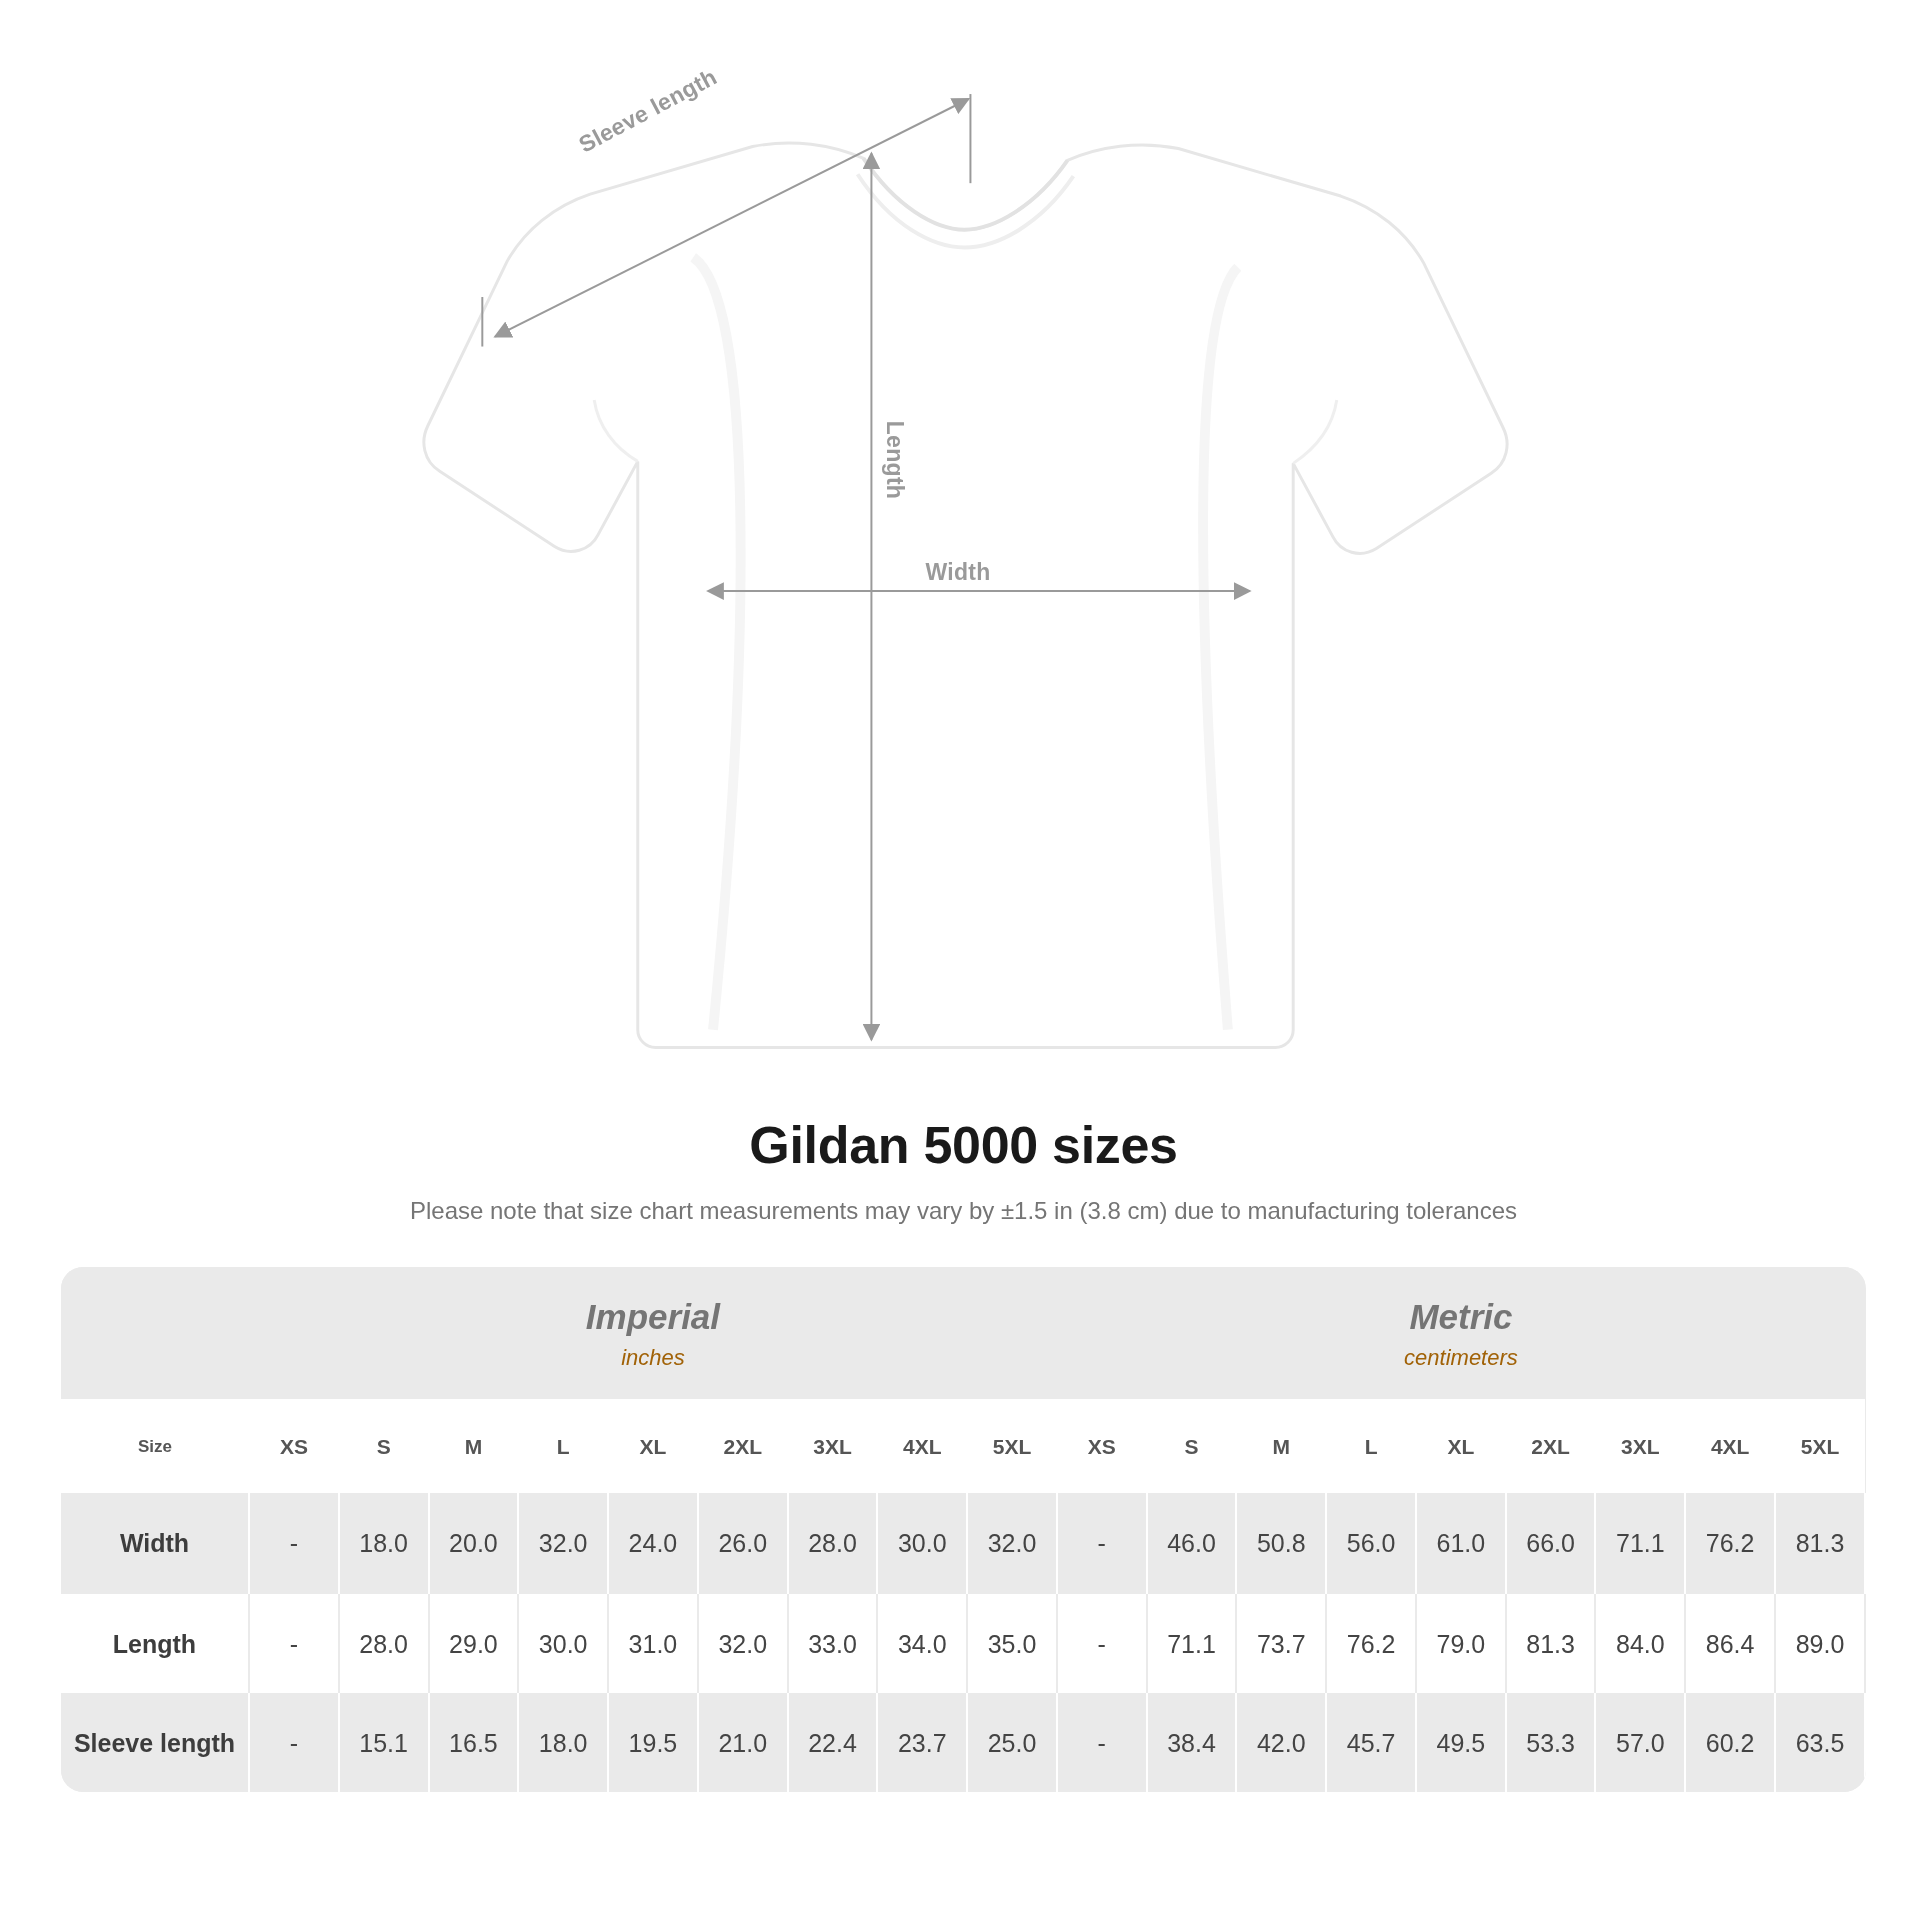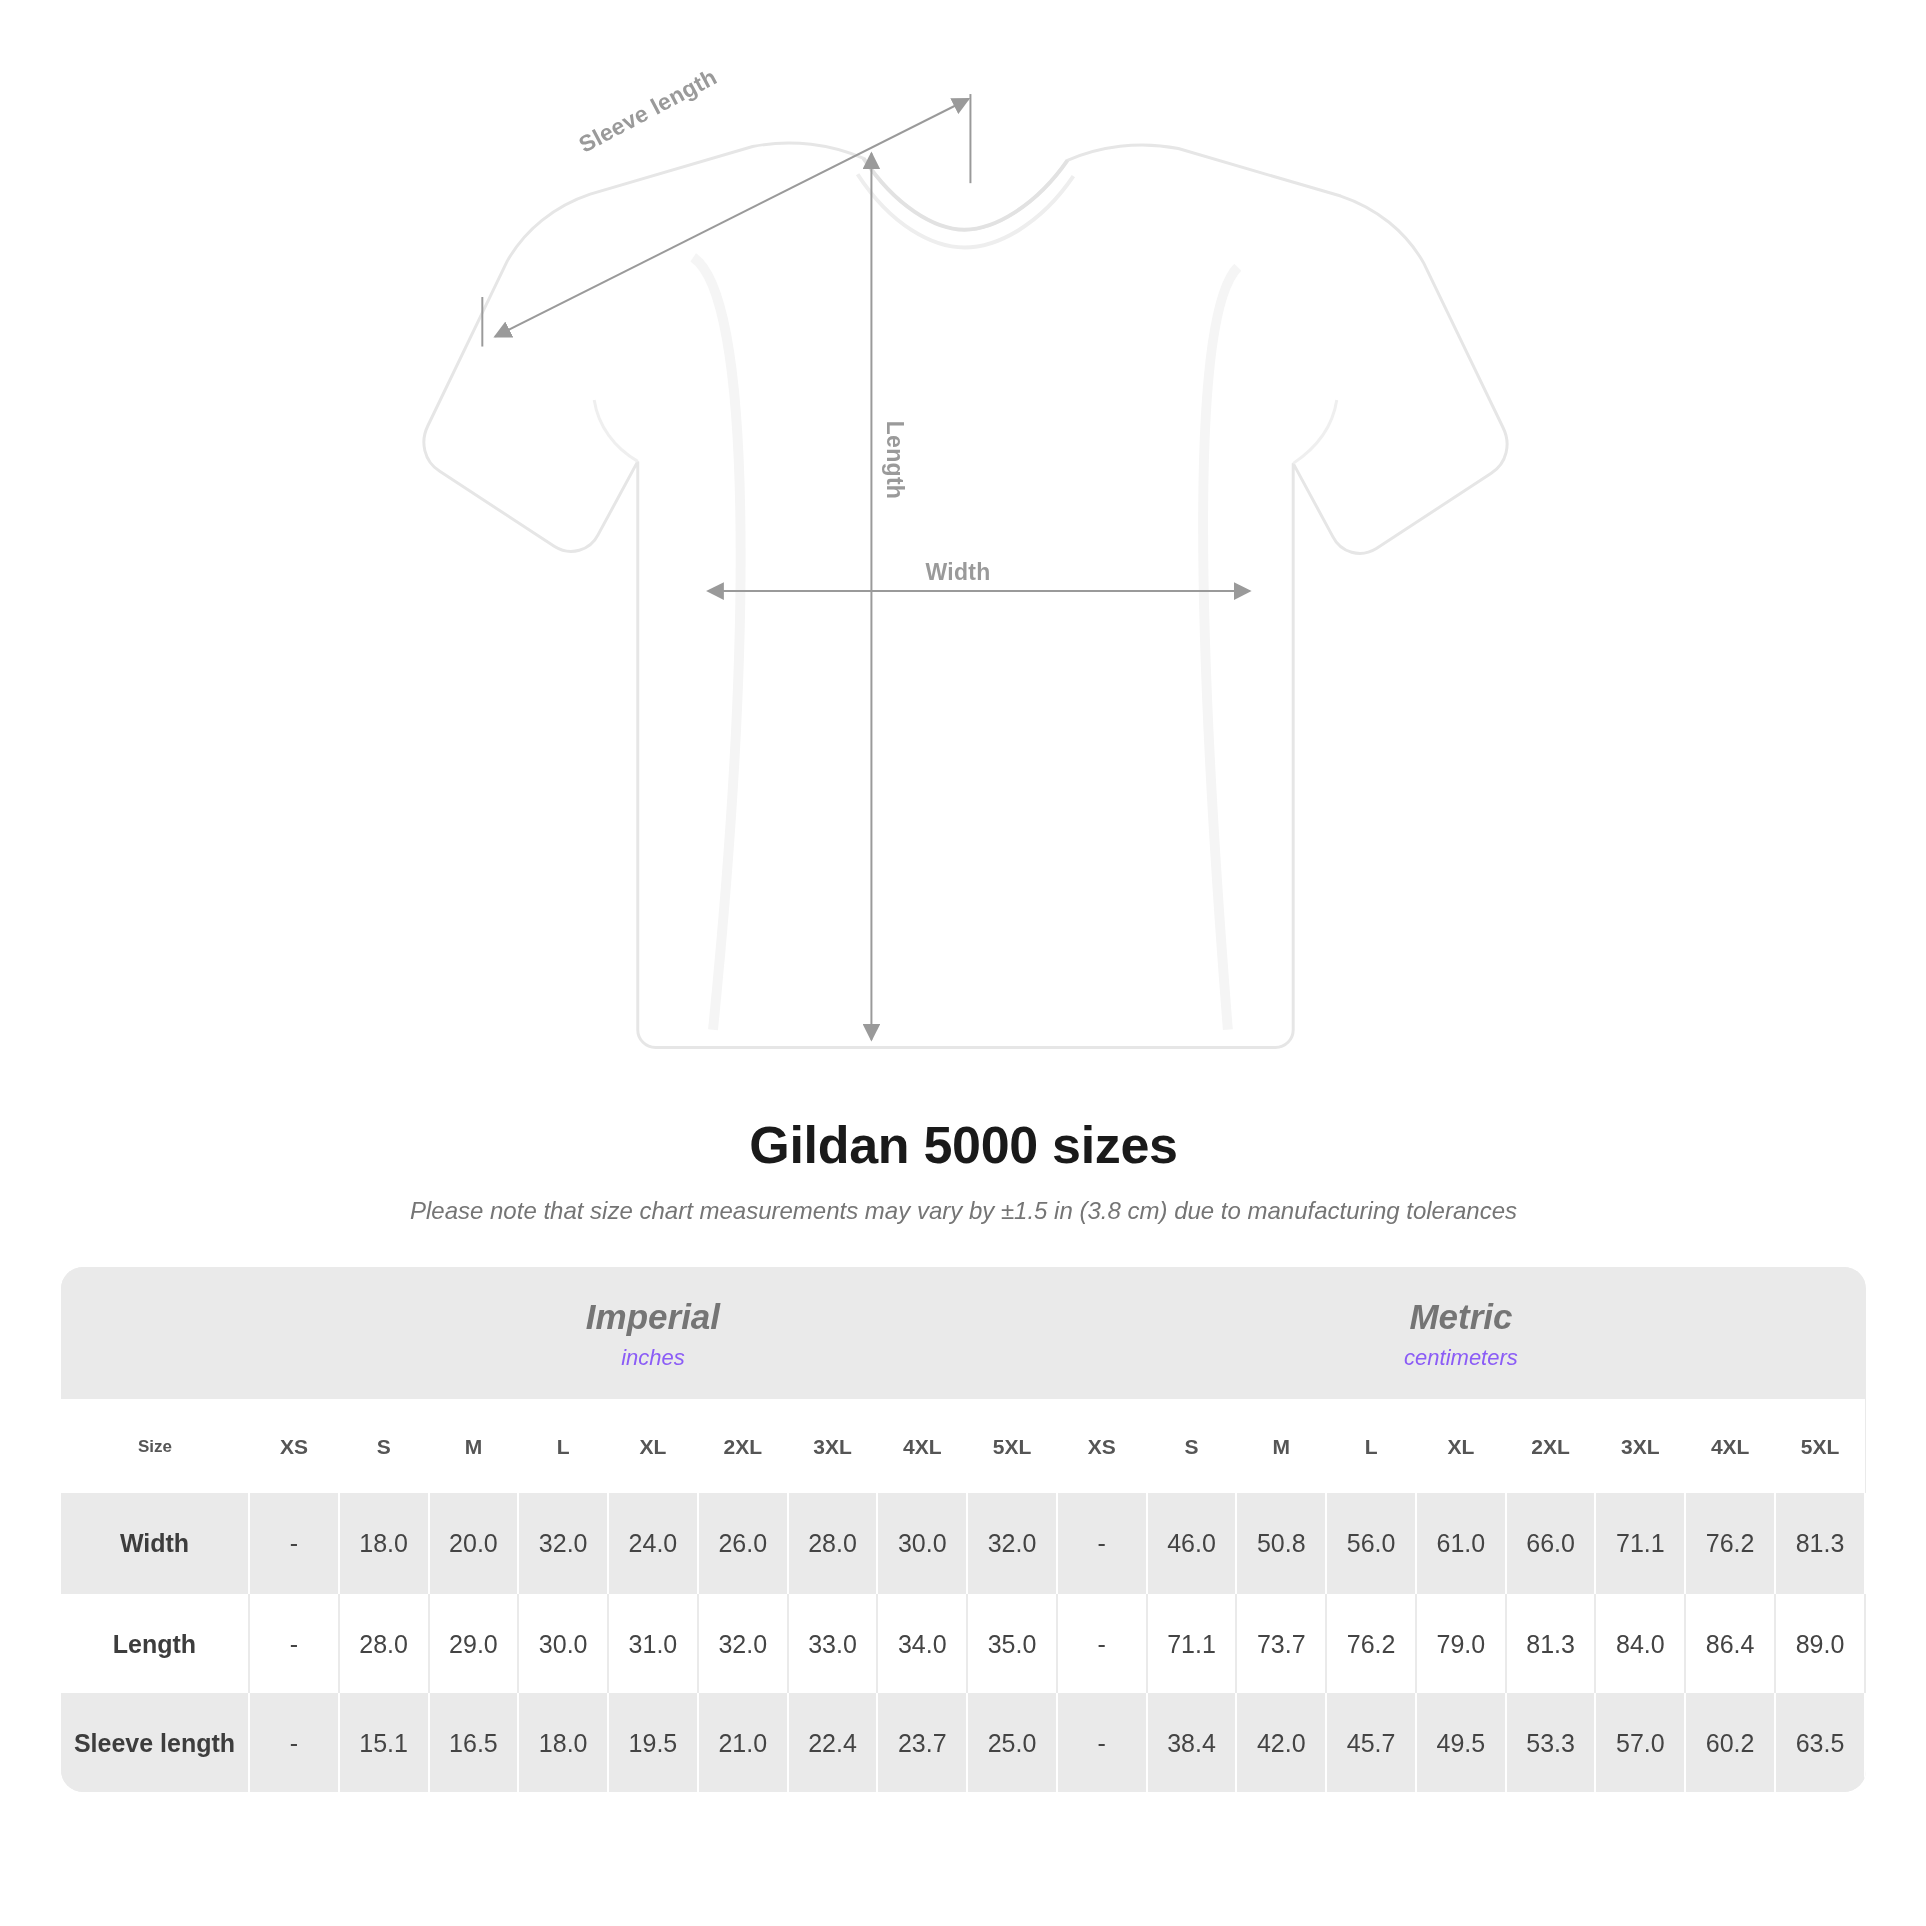--- a/index.html
+++ b/index.html
@@ -63,21 +63,20 @@
   }
   .chart-title {
     font-size: 52px;
     font-weight: bold;
     color: #1a1a1a;
     margin: 0;
     letter-spacing: -0.3px;
   }
   .chart-note {
     font-size: 24px;
-    font-style: italic;
     color: #757575;
     margin-top: 22px;
   }
 
   
   .table-wrap {
     margin: 42px 61px 0 61px;
     border-radius: 22px;
     overflow: hidden;
     background: #eaeaea;
@@ -98,21 +97,21 @@
   }
   .unit-name {
     font-size: 35px;
     font-style: italic;
     font-weight: bold;
     color: #757575;
   }
   .unit-sub {
     font-size: 22px;
     font-style: italic;
-    color: #8b5cf6;
+    color: #a16207;
     margin-top: 8px;
     text-align: center;
   }
   .header-row th {
     background: #ffffff;
     font-size: 21px;
     font-weight: bold;
     color: #555555;
     padding: 36px 0 34px 0;
     border-right: 2px solid #eaeaea;

